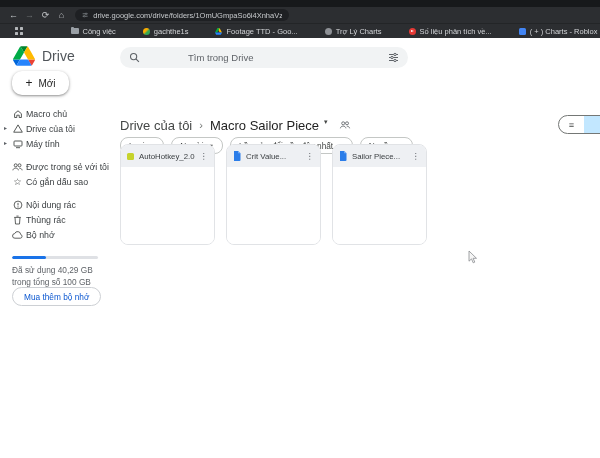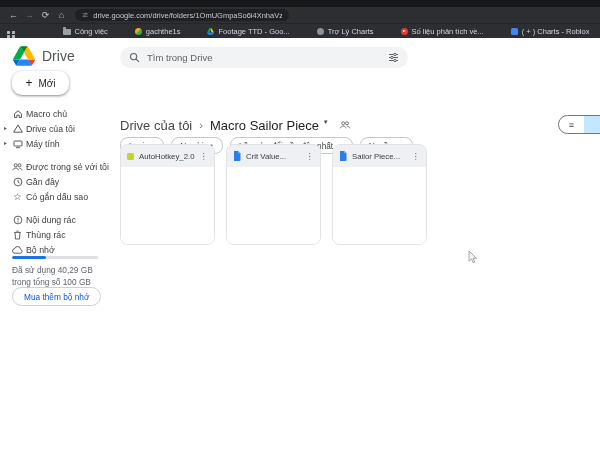--- a/index.html
+++ b/index.html
@@ -10,21 +10,21 @@
 
   
   .chrome { position:absolute; top:0; left:0; width:600px; height:38px; background:#2c2e31; }
   .tabstrip { height:7px; background:#17191b; }
   .navbar { height:16px; display:flex; align-items:center; gap:5px; padding:0 8px; }
   .nav-ico { width:11px; text-align:center; font-size:9px; color:#c3c6c9; line-height:1; }
   .nav-ico.dim { color:#6a6d70; }
   .urlbar { margin-left:3px; width:214px; height:12px; background:#1e2023; border-radius:6px;
             display:flex; align-items:center; gap:5px; padding:0 7px; }
   .url-text { font-size:7.5px; color:#c7cacd; white-space:nowrap; overflow:hidden; }
-  .bookmarks { height:15px; display:flex; align-items:flex-end; gap:17px; padding:0 7px; border-top:1px solid #232527; }
+  .bookmarks { height:15px; display:flex; align-items:center; gap:17px; padding:0 15px; border-top:1px solid #232527; }
   .apps-grid { display:grid; grid-template-columns:3px 3px; grid-gap:1.5px; margin-right:3px; }
   .apps-grid i { width:3px; height:3px; background:#b4b7ba; border-radius:0.5px; }
   .bm-divider { width:1px; height:9px; background:#4a4d50; margin:0 3px; }
   .bm { display:flex; align-items:center; gap:4px; height:13px; padding:0 5px; border-radius:3px;
         font-size:7.5px; color:#d2d4d7; white-space:nowrap; }
   .fav { width:7px; height:7px; border-radius:1.5px; flex:none; }
   .fav-folder { position:relative; width:8px; height:6px; background:#9aa0a6; border-radius:1px; }
   .fav-folder::before { content:""; position:absolute; top:-1.5px; left:0; width:3.5px; height:2px; background:#9aa0a6; border-radius:1px 1px 0 0; }
   .fav-green { background:linear-gradient(135deg,#f9ab00 40%,#34a853 60%); border-radius:50%; }
   .fav-gray { background:#8e9196; border-radius:50%; }
@@ -55,21 +55,21 @@
   .storage-fill { height:100%; background:#1a73e8; border-radius:2px; }
   .storage-text { position:absolute; left:12px; top:226px; width:94px; font-size:8.3px; color:#5f6368; line-height:1.45; }
   .buy-btn { position:absolute; left:12px; top:249px; height:19px; padding:0 11px; background:#fff;
              border:1px solid #cdd0d4; border-radius:10px; display:flex; align-items:center;
              font-size:8.3px; color:#0b57d0; cursor:pointer; }
 
   
   .searchbar { position:absolute; left:120px; top:9px; width:288px; height:21px; background:#f1f3f4;
                border-radius:11px; display:flex; align-items:center; gap:7px; padding:0 9px; }
   .search-input { flex:1; border:none; background:transparent; outline:none; font-family:inherit;
-                  font-size:9.5px; color:#202124; }
+                  font-size:9.5px; color:#202124;margin-left:41px; }
   .search-input::placeholder { color:#5f6368; }
   .ico-btn { display:flex; align-items:center; justify-content:center; cursor:pointer; }
 
   .breadcrumb { position:absolute; left:120px; top:78px; height:18px; display:flex; align-items:center; gap:7px; }
   .bc-root { font-size:13px; color:#444746; cursor:pointer; }
   .bc-sep { font-size:11px; color:#747775; }
   .bc-current { display:flex; gap:5px; font-size:13px; color:#1f1f1f; cursor:pointer; }
   .bc-caret { font-size:7px; color:#444746; }
   .bc-people { margin-left:4px; }
 
@@ -213,29 +213,20 @@
           <svg width="11" height="10" viewBox="0 0 11 10">
               <circle cx="3.7" cy="3.3" r="1.5" fill="none" stroke="#444746" stroke-width="0.85"></circle>
               <circle cx="7.5" cy="3.3" r="1.5" fill="none" stroke="#444746" stroke-width="0.85"></circle>
               <path d="M.9 8.3c.2-1.5 1.4-2.2 2.8-2.2 1.3 0 2.5.7 2.7 2.2" fill="none" stroke="#444746" stroke-width="0.85"></path>
               <path d="M7.3 6.2c1.5 0 2.6.7 2.8 2.1" fill="none" stroke="#444746" stroke-width="0.85"></path>
             </svg>
         </span>
         <span>Được trong sẻ với tôi</span>
       </div>
       <div class="nav-item">
-        <span class="nico">
-          <svg width="10" height="10" viewBox="0 0 10 10">
-              <circle cx="5" cy="5" r="3.9" fill="none" stroke="#444746" stroke-width="0.85"></circle>
-              <path d="M5 2.8V5l1.6 1" fill="none" stroke="#444746" stroke-width="0.85"></path>
-            </svg>
-        </span>
-        <span>Gần đây</span>
-      </div>
-      <div class="nav-item">
         <span class="nico">☆</span>
         <span>Có gắn dấu sao</span>
       </div>
       <div class="nav-item gap">
         <span class="nico">
           <svg width="10" height="10" viewBox="0 0 10 10">
               <circle cx="5" cy="5" r="3.9" fill="none" stroke="#444746" stroke-width="0.85"></circle>
               <path d="M5 2.9v2.5" stroke="#444746" stroke-width="0.9"></path>
               <circle cx="5" cy="6.9" r="0.55" fill="#444746"></circle>
             </svg>

